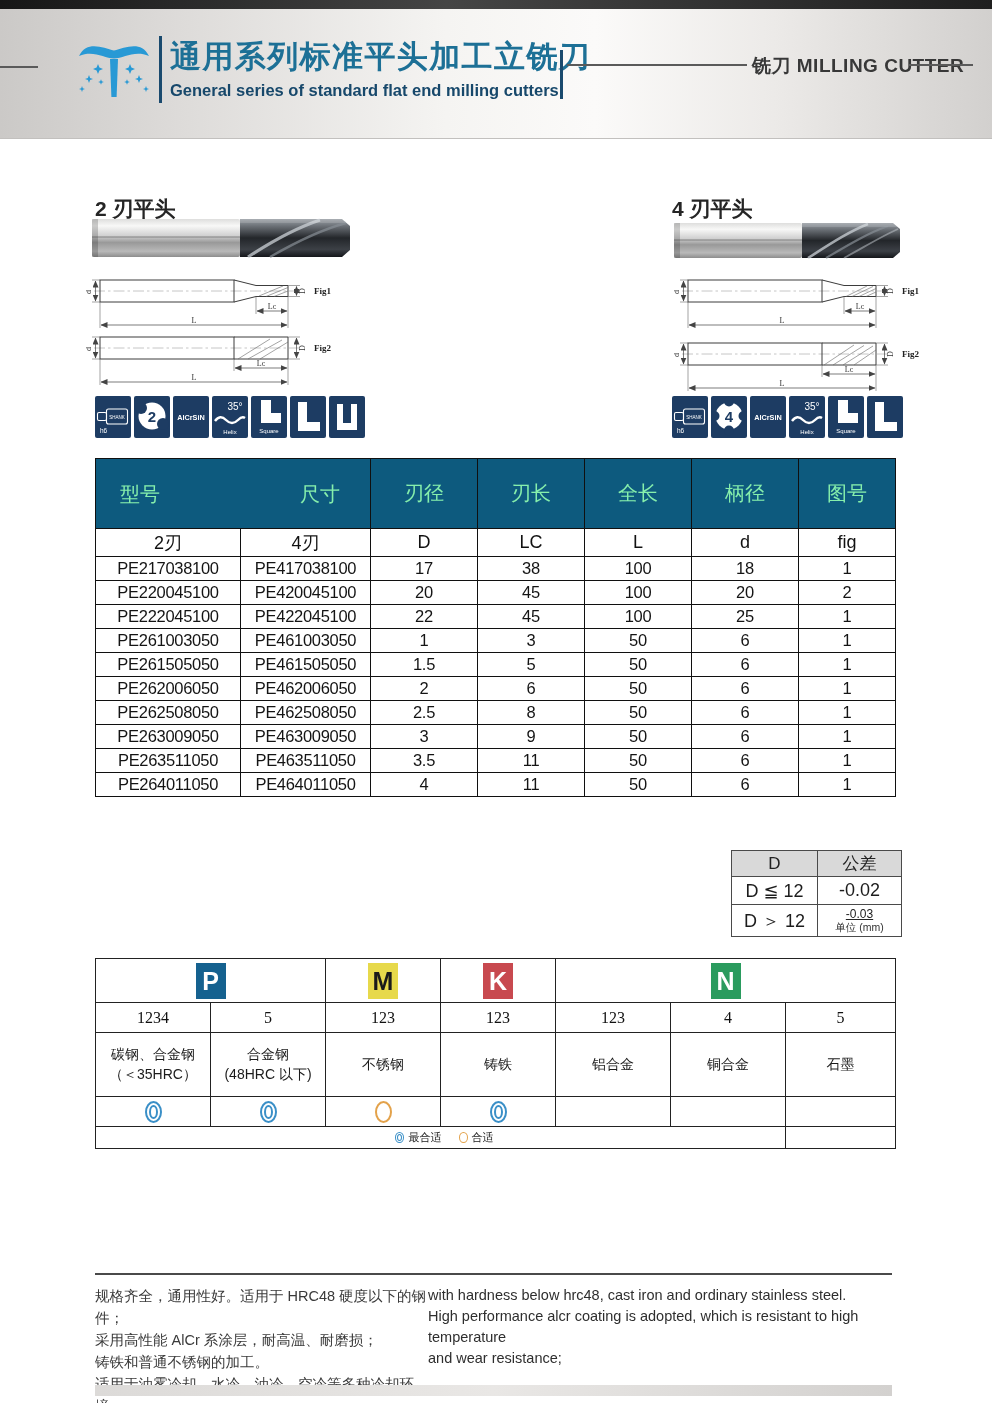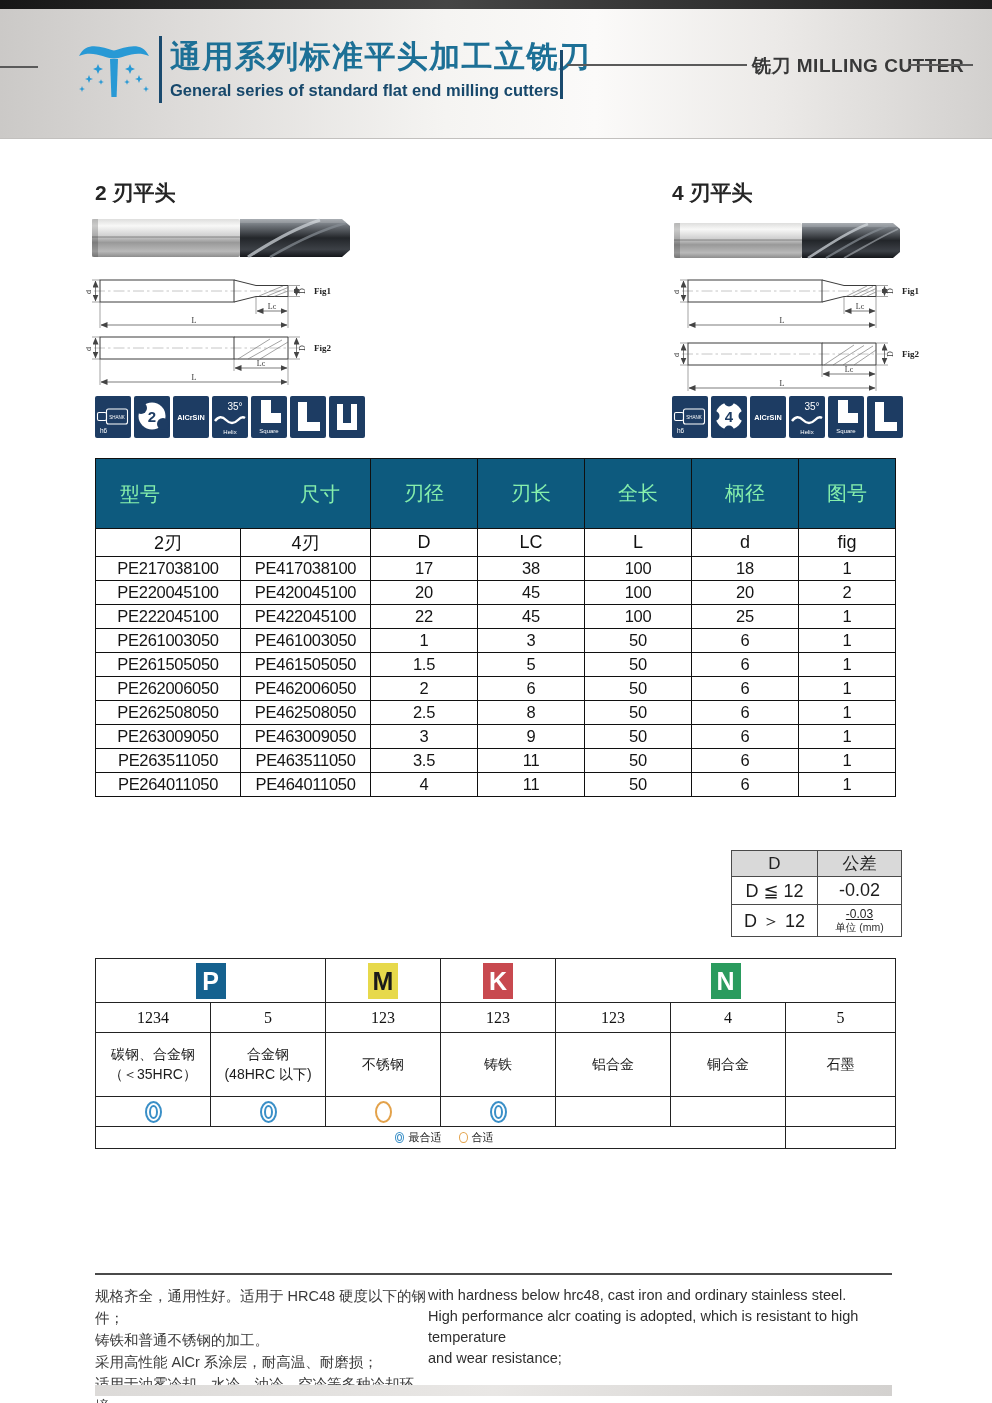--- a/index.html
+++ b/index.html
@@ -21,21 +21,21 @@
   .vb-right { left:560px; top:50px; height:49px; }
   .logo { position:absolute; left:74px; top:35px; }
   .title-cn { position:absolute; left:170px; top:36px; font-size:31px; font-weight:700;
     color:var(--titleCn,#1d7096); letter-spacing:1.4px; white-space:nowrap; }
   .title-en { position:absolute; left:170px; top:81px; font-size:16.5px; font-weight:700;
     color:var(--titleEn,#17486b); white-space:nowrap; }
   .hdr-right { position:absolute; left:752px; top:53px; font-size:19px; font-weight:700;
     color:#383838; letter-spacing:.5px; white-space:nowrap; }
 
   
-  .sec-title { position:absolute; top:179px; font-size:21px; font-weight:700; color:#252525; }
+  .sec-title { position:absolute; top:195px; font-size:21px; font-weight:700; color:#252525; }
   .st-two  { left:95px; }
   .st-four { left:672px;text-align:right; }
   .photo { position:absolute; }
   .ph-two  { left:90px;  top:212px; }
   .ph-four { left:672px; top:217px; }
   .fig { position:absolute; }
   .fg-two-1  { left:86px;  top:271px; }
   .fg-two-2  { left:86px;  top:328px; }
   .fg-four-1 { left:674px; top:271px; }
   .fg-four-2 { left:674px; top:334px; }
@@ -624,22 +624,22 @@
           <span class="circ-mini lg-gap" id="lg-ok" style="border-color: rgb(227, 162, 75);"></span><span>合适</span>
         </td>
         <td></td>
       </tr>
     </tbody>
   </table>
 
   <div class="footer-rule"></div>
   <div class="footer-cn" id="footer-cn">
       <div>规格齐全，通用性好。适用于 HRC48 硬度以下的钢件；</div>
+      <div>采用高性能 AlCr 系涂层，耐高温、耐磨损；</div>
       <div>铸铁和普通不锈钢的加工。</div>
-      <div>采用高性能 AlCr 系涂层，耐高温、耐磨损；</div>
       <div>适用于油雾冷却、水冷、油冷、空冷等多种冷却环境。</div>
     </div>
   <div class="footer-en" id="footer-en">
       <div> with hardness below hrc48, cast iron and ordinary stainless steel.</div>
       <div>High performance alcr coating is adopted, which is resistant to high temperature</div>
       <div>and wear resistance;</div>
     </div>
   <div class="bottom-bar"></div>
 
 </div>

